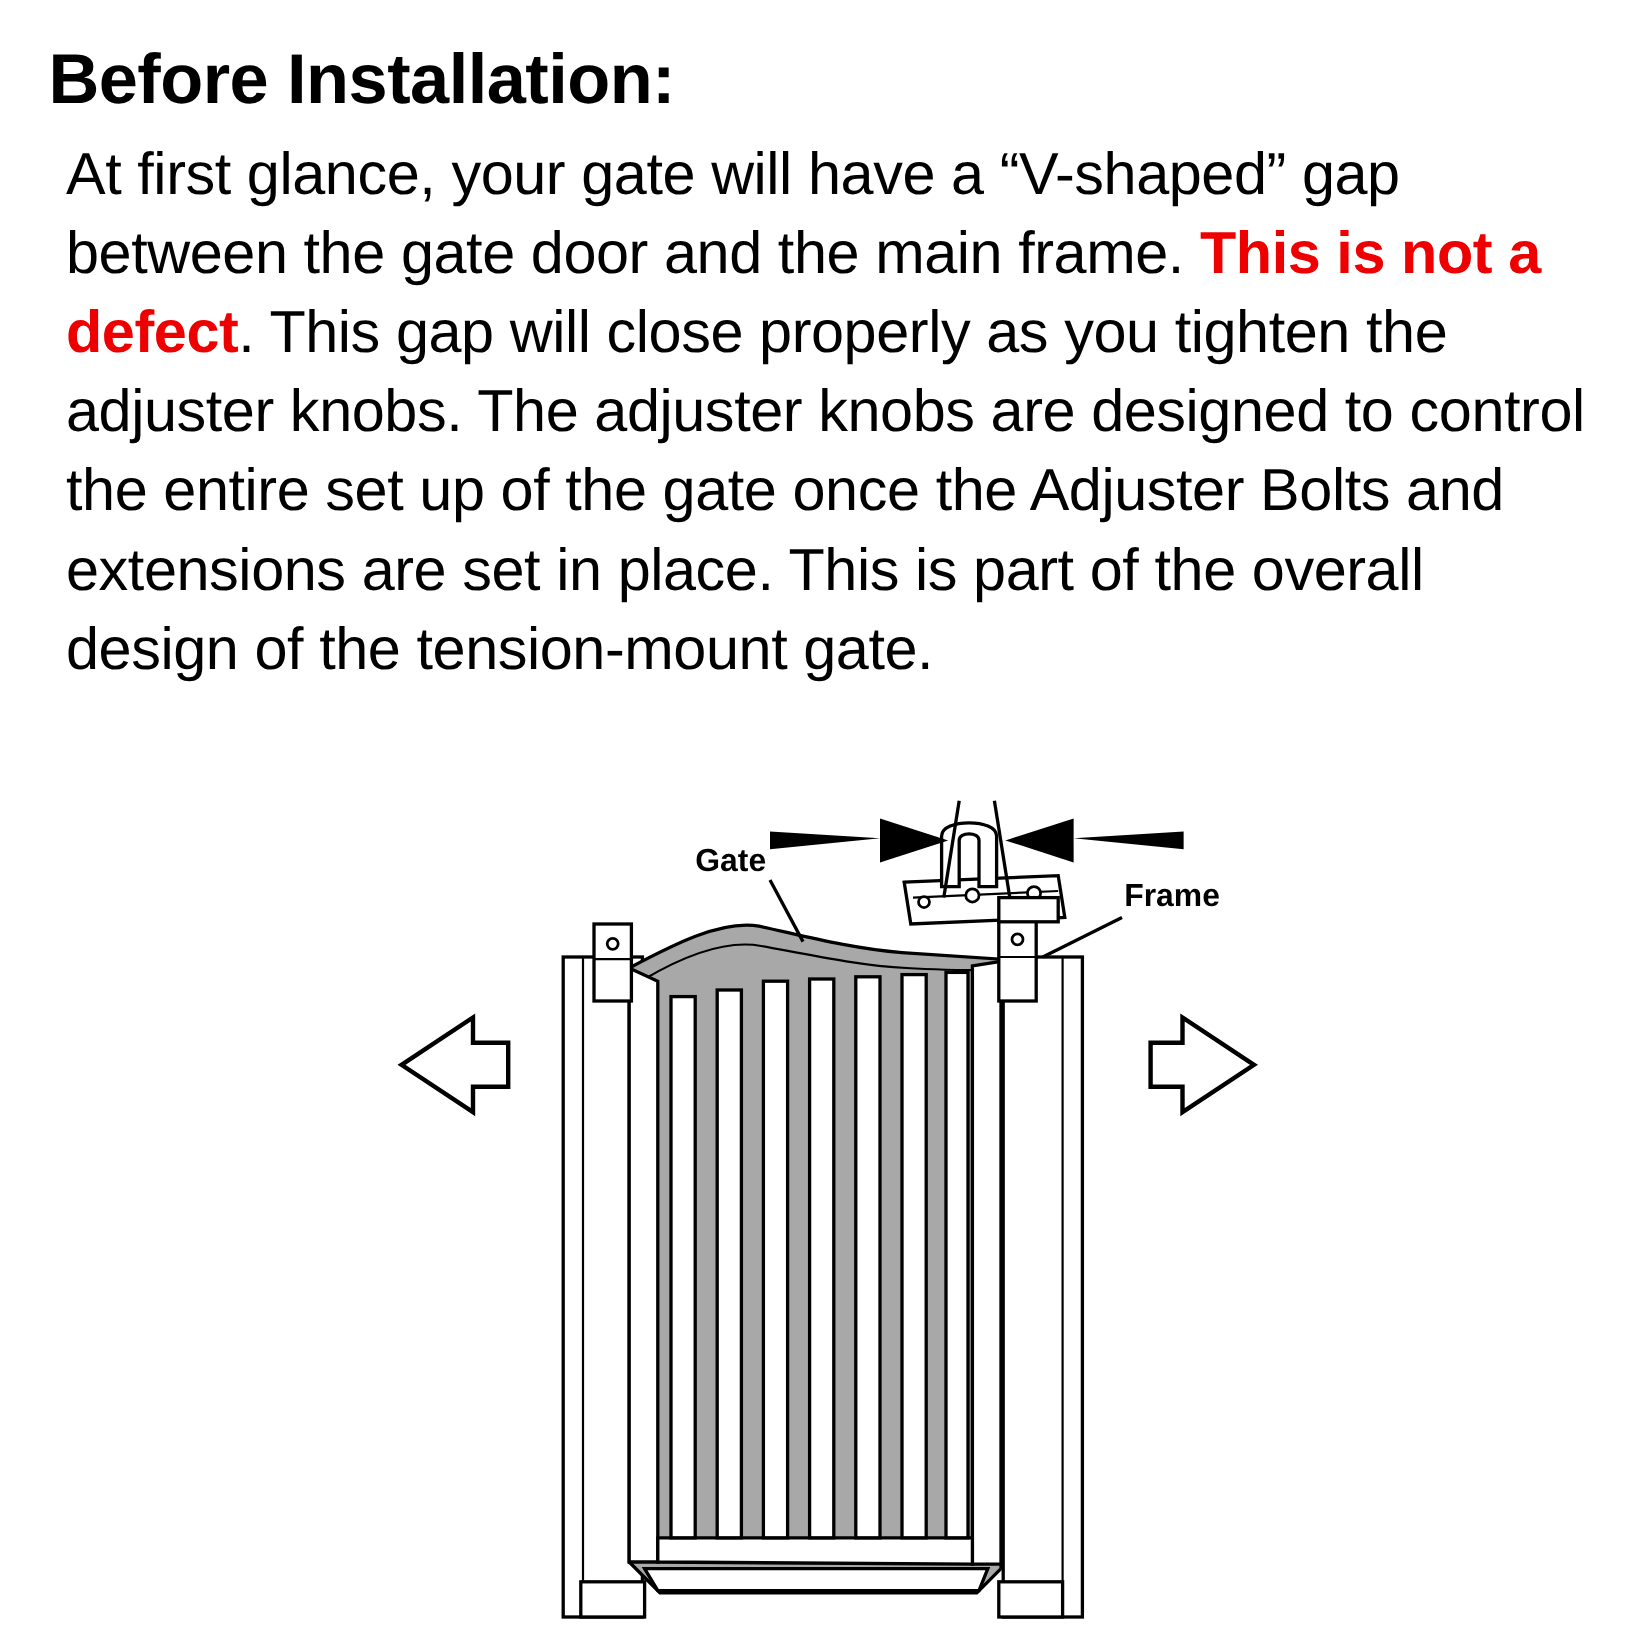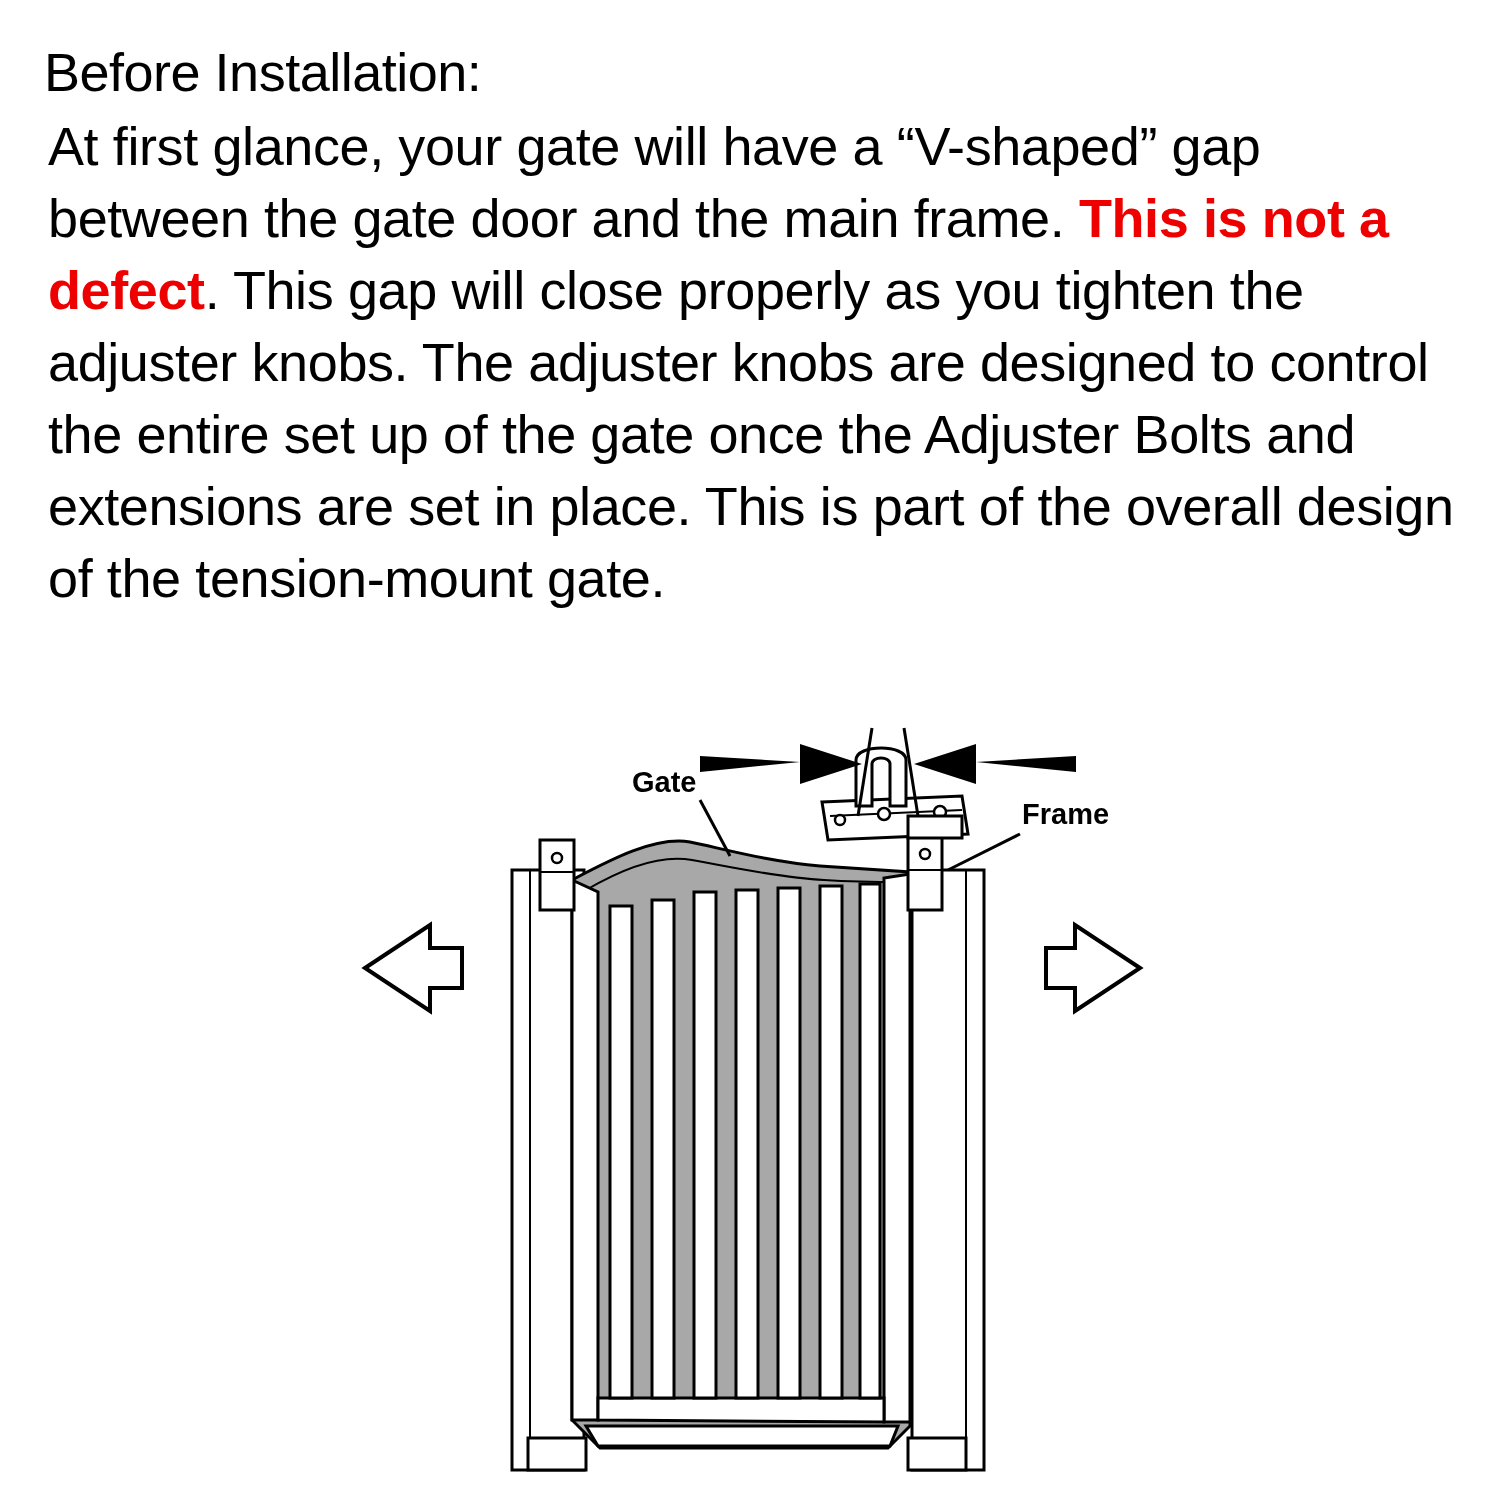--- a/index.html
+++ b/index.html
@@ -22,31 +22,31 @@
   }
 
   
   .text-block {
     position: absolute;
     left: 44px;
     top: 38px;
     width: 1430px;
   }
   .heading {
-    font-size: 54px;
-    font-weight: normal;
+    font-size: 64px;
+    font-weight: bold;
     line-height: 68px;
     letter-spacing: -0.5px;
     margin: 0 0 4px 0;
   }
   .body-copy {
     font-size: 54px;
     line-height: 72px;
     letter-spacing: -0.4px;
-    margin: 4px;
+    margin: 16px;
   }
   .defect {
     color: #ee0000;
     font-weight: bold;
   }
 
   
   .diagram {
     position: absolute;
     left: 0;

